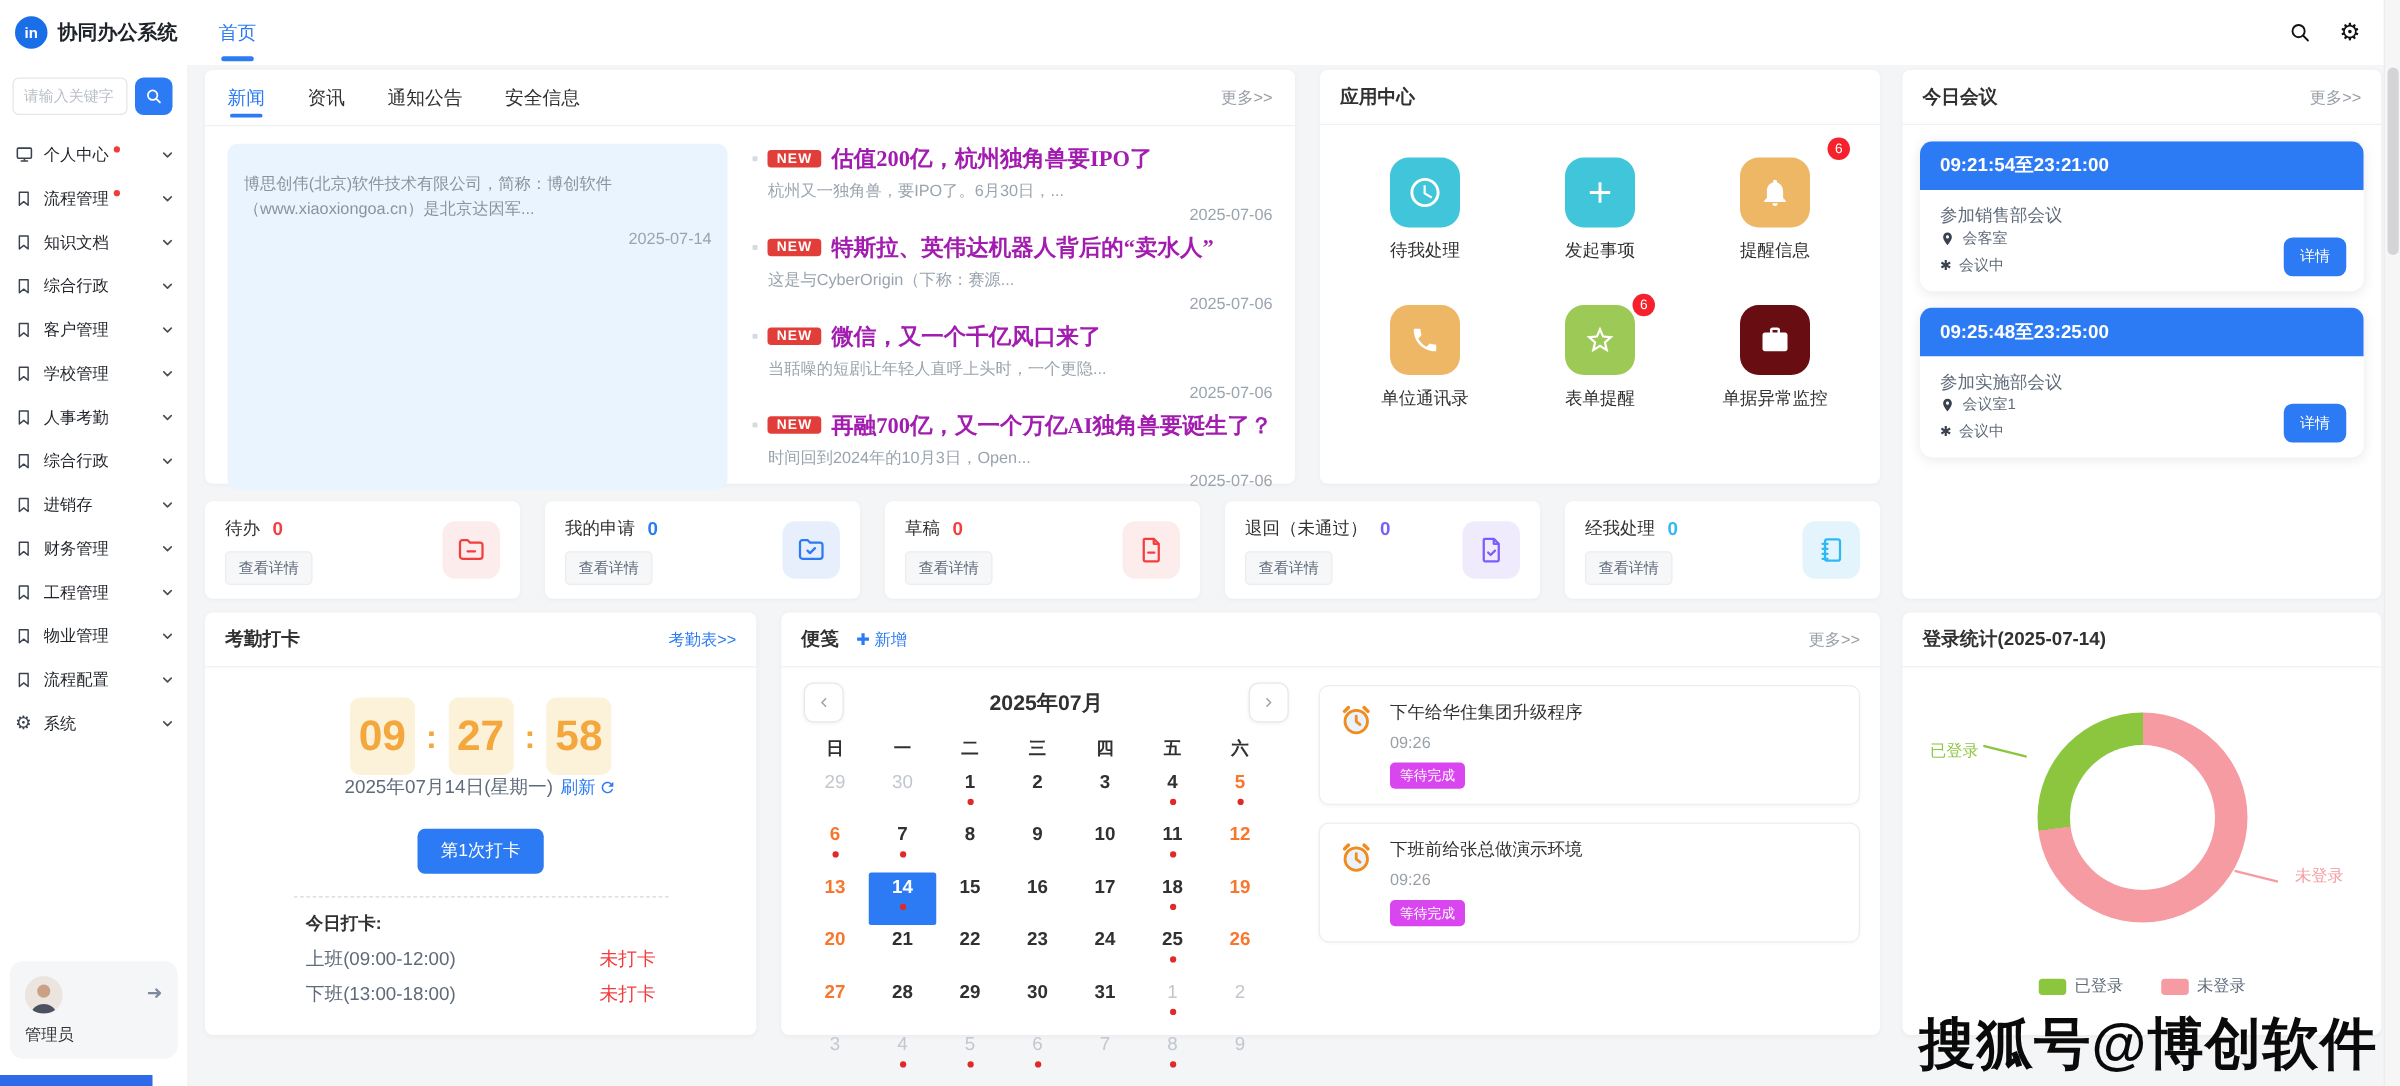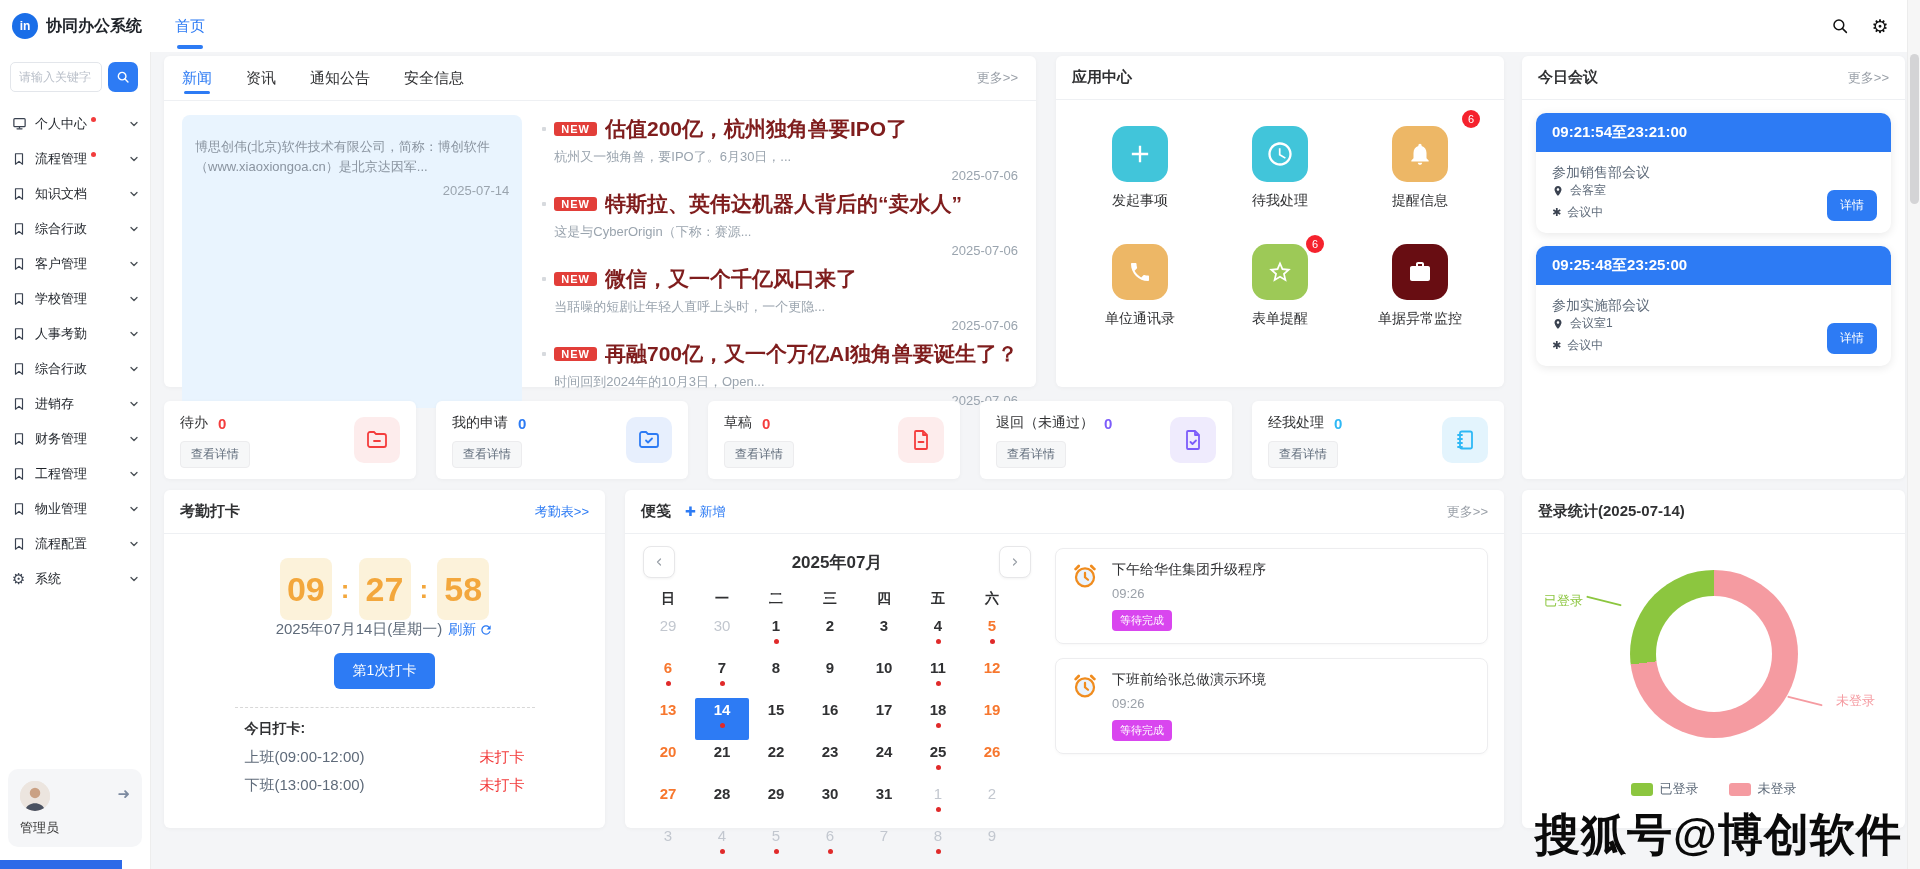--- a/index.html
+++ b/index.html
@@ -69,21 +69,21 @@
   .f-title-row { display:flex; align-items:center; gap:8px; margin-top:12px; }
   .f-title { font-size:15px; font-weight:bold; color:#1f2329; }
   .badge-headline { background:#e23e39; color:#fff; font-size:12px; padding:2px 9px; border-radius:10px; }
   .f-desc { margin-top:9px; font-size:13px; color:#8a94a0; line-height:1.55; }
   .f-date { margin-top:6px; text-align:right; font-size:13px; color:#9aa4ae; }
   .news-list { flex:1; display:flex; flex-direction:column; gap:7px; }
   .n-item { cursor:pointer; }
   .n-trow { display:flex; align-items:center; gap:8px; }
   .n-bullet { width:4px; height:4px; background:#d7dade; border-radius:1px; }
   .badge-new { background:#e23e39; color:#fff; font-size:11px; font-weight:bold; padding:1px 7px; border-radius:3px; letter-spacing:1px; }
-  .n-title { font-size:21px; font-weight:bold; color:#7f1d1d; white-space:nowrap; overflow:hidden; }
+  .n-title { font-size:18px; font-weight:bold; color:#a21caf; white-space:nowrap; overflow:hidden;font-family:Liberation Serif, serif; }
   .n-desc { margin:5px 0 0 12px; font-size:13px; color:#9aa4ae; white-space:nowrap; overflow:hidden; }
   .n-date { text-align:right; font-size:13px; color:#9aa4ae; margin-top:2px; }
 
   
   .appcenter { width:448px; height:331px; }
   .app-grid { display:grid; grid-template-columns:repeat(3,1fr); row-gap:34px; padding:26px 14px; }
   .app-cell { position:relative; display:flex; flex-direction:column; align-items:center; cursor:pointer; }
   .app-ic { width:56px; height:56px; border-radius:15px; display:flex; align-items:center; justify-content:center; color:#fff; }
   .app-lb { margin-top:10px; font-size:14px; color:#303133; }
   .c-cyan { background:#41c5da; } .c-tan { background:#edb766; } .c-green { background:#9dc957; } .c-maroon { background:#680d12; }
@@ -105,21 +105,21 @@
   .row3 { display:flex; gap:20px; margin-top:11px; }
 
   
   .attendance { width:441px; height:338px; }
   .att-body { display:flex; flex-direction:column; align-items:center; padding-top:24px; }
   .clock { display:flex; align-items:center; gap:9px; }
   .digit { width:52px; height:62px; background:#fcf2da; border-radius:8px; color:#f3a73c; font-size:34px; font-weight:bold; display:flex; align-items:center; justify-content:center; }
   .colon { color:#f3a73c; font-size:26px; font-weight:bold; }
   .date-row { display:flex; align-items:center; gap:6px; font-size:15px; color:#5f6b7a; }
   .refresh { color:#2d7bf4; font-size:14px; display:flex; align-items:center; gap:3px; cursor:pointer; }
-  .punch-btn { margin-top:14px; background:#2d7bf4; color:#fff; border:none; font-size:14px; padding:9px 19px; border-radius:6px; cursor:pointer; }
+  .punch-btn { margin-top:24px; background:#2d7bf4; color:#fff; border:none; font-size:14px; padding:9px 19px; border-radius:6px; cursor:pointer; }
   .dash { width:300px; border-top:1px dashed #d8d8d8; margin:18px 0 12px; }
   .today-block { width:280px; }
   .today-title { font-size:14px; font-weight:bold; color:#303133; margin-bottom:10px; }
   .punch-row { display:flex; justify-content:space-between; font-size:15px; color:#5f6b7a; margin-top:9px; }
   .p-status { color:#f23c3c; }
 
   
   .notes { width:879px; height:338px; }
   .notes-head-left { display:flex; align-items:center; gap:14px; }
   .add-link { color:#2d7bf4; font-size:13px; cursor:pointer; }
@@ -475,32 +475,32 @@
           </section>
 
           <section class="panel appcenter">
             <div class="p-head">
                 <span class="p-title">应用中心</span>
               </div>
             <div class="app-grid">
               <div class="app-cell">
                 <div class="app-ic c-cyan">
                     <svg width="28" height="28" viewBox="0 0 24 24">
+                      <path fill="#fff" d="M11.99 2C6.47 2 2 6.48 2 12s4.47 10 9.99 10C17.52 22 22 17.52 22 12S17.52 2 11.99 2zM12 20c-4.42 0-8-3.58-8-8s3.58-8 8-8 8 3.58 8 8-3.58 8-8 8zm.5-13H11v6l5.25 3.15.75-1.23-4.5-2.67z"></path>
+                    </svg>
+                  </div>
+                <div class="app-lb">待我处理</div>
+              </div>
+              <div class="app-cell">
+                <div class="app-ic c-cyan">
+                    <svg width="28" height="28" viewBox="0 0 24 24">
                       <path fill="#fff" d="M19 13h-6v6h-2v-6H5v-2h6V5h2v6h6v2z"></path>
                     </svg>
                   </div>
                 <div class="app-lb">发起事项</div>
-              </div>
-              <div class="app-cell">
-                <div class="app-ic c-cyan">
-                    <svg width="28" height="28" viewBox="0 0 24 24">
-                      <path fill="#fff" d="M11.99 2C6.47 2 2 6.48 2 12s4.47 10 9.99 10C17.52 22 22 17.52 22 12S17.52 2 11.99 2zM12 20c-4.42 0-8-3.58-8-8s3.58-8 8-8 8 3.58 8 8-3.58 8-8 8zm.5-13H11v6l5.25 3.15.75-1.23-4.5-2.67z"></path>
-                    </svg>
-                  </div>
-                <div class="app-lb">待我处理</div>
               </div>
               <div class="app-cell">
                 <span class="app-badge far">6</span>
                 <div class="app-ic c-tan">
                     <svg width="26" height="26" viewBox="0 0 24 24">
                       <path fill="#fff" d="M12 22c1.1 0 2-.9 2-2h-4c0 1.1.89 2 2 2zm6-6v-5c0-3.07-1.64-5.64-4.5-6.32V4c0-.83-.67-1.5-1.5-1.5s-1.5.67-1.5 1.5v.68C7.63 5.36 6 7.92 6 11v5l-2 2v1h16v-1l-2-2z"></path>
                     </svg>
                   </div>
                 <div class="app-lb">提醒信息</div>
               </div>

